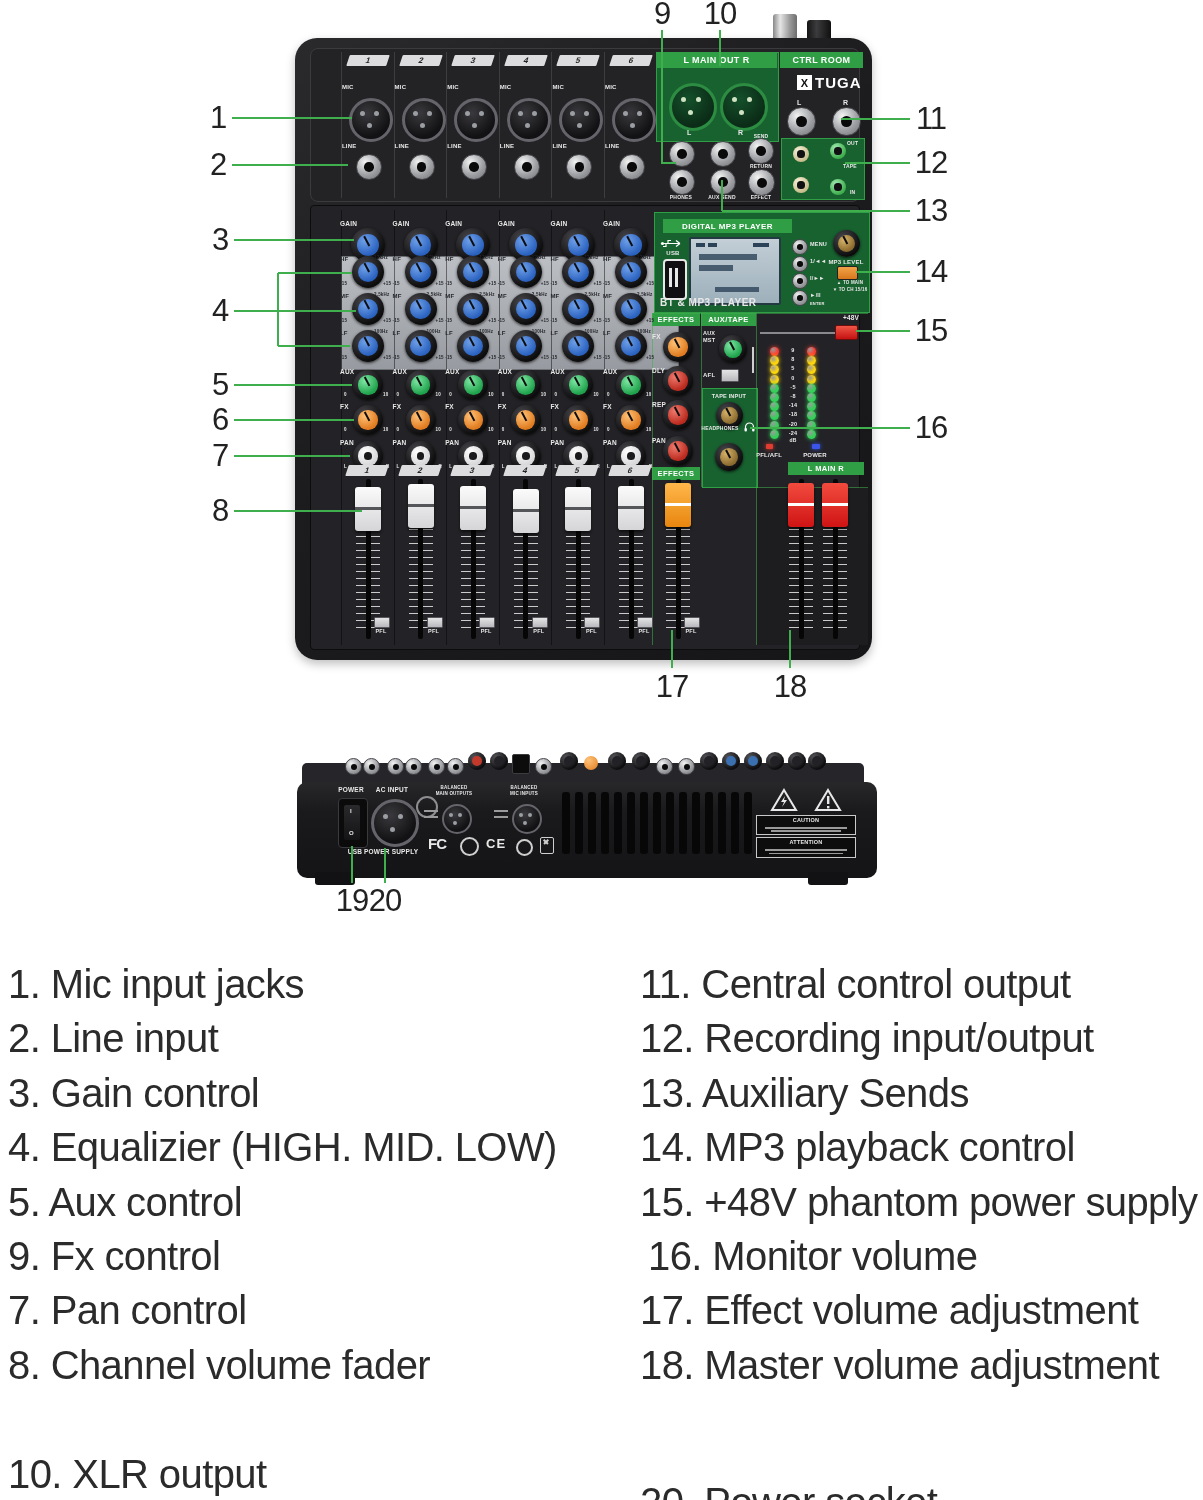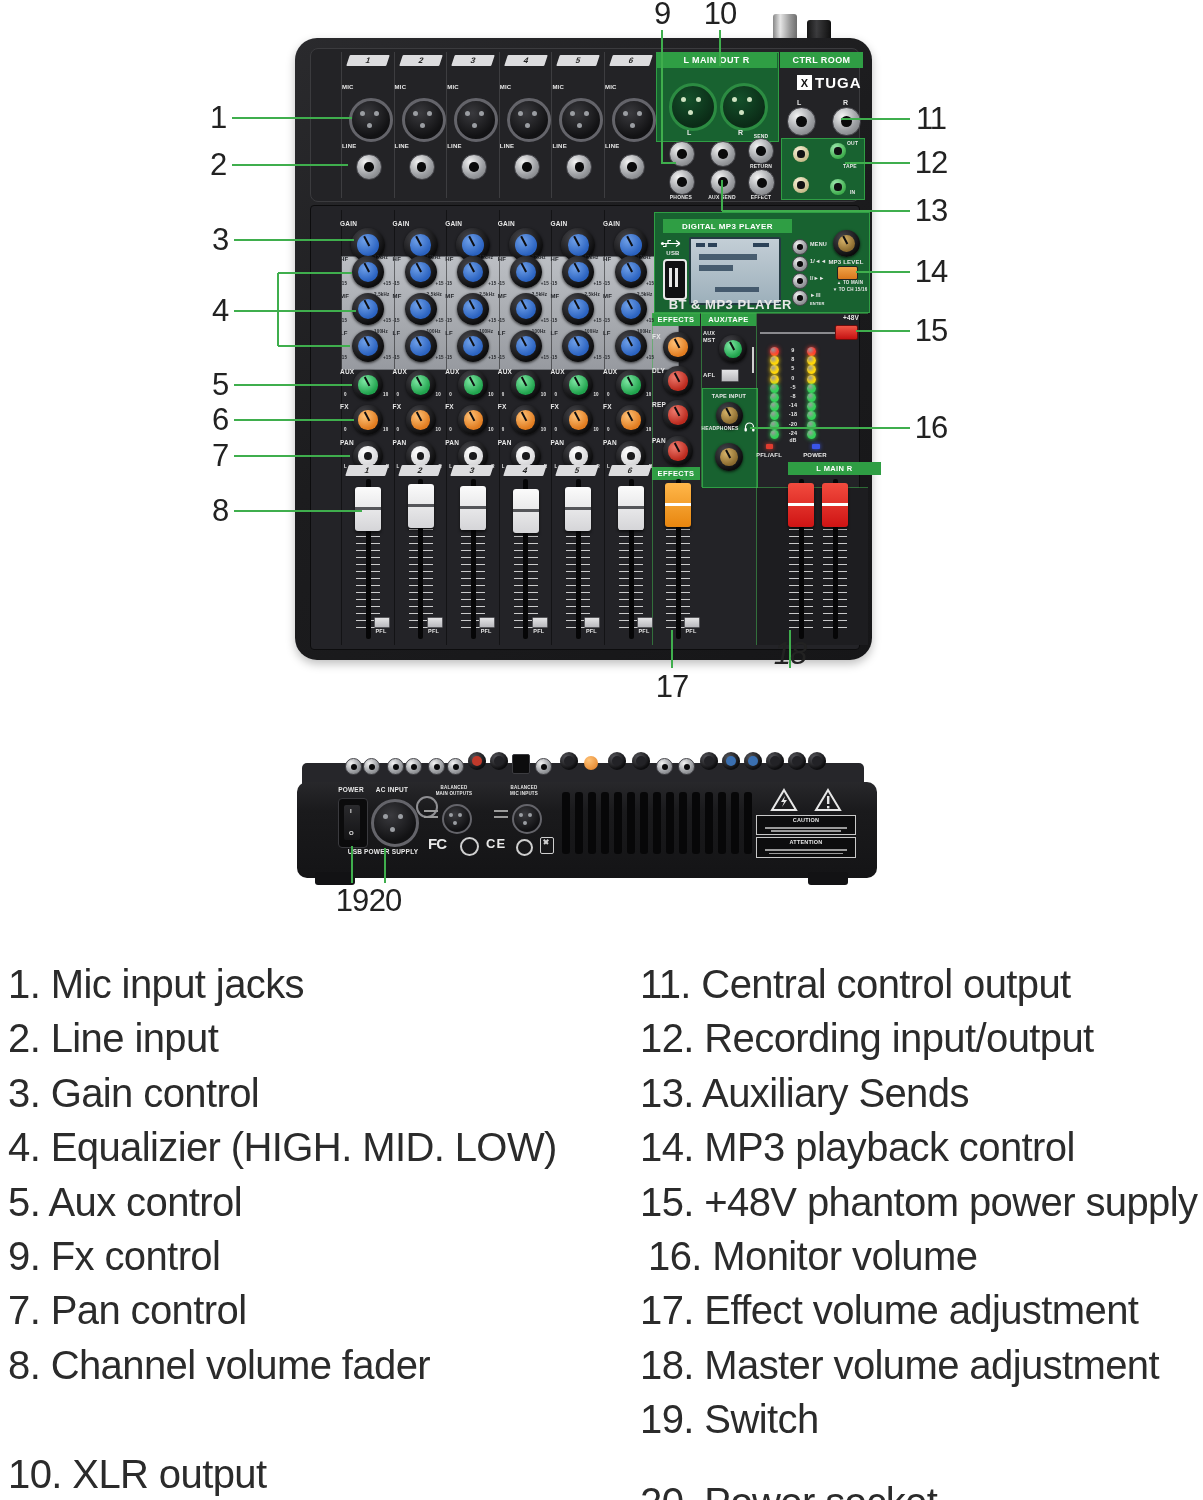--- a/index.html
+++ b/index.html
@@ -146,21 +146,21 @@
       <div class="abs" style="left:24px;top:48px;width:44px;height:5px;background:rgba(44,66,88,.8);"></div>
     </div>
     <div class="knob" style="left:833px;top:230px;width:27px;height:27px;">
         <div class="cap bronze"></div>
         <div class="pt"></div>
       </div>
     <span class="wl" style="left:822px;top:259px;font-size:6px;width:48px;text-align:center;">MP3 LEVEL</span>
     <div class="abs" style="left:837px;top:266px;width:19px;height:12px;background:linear-gradient(#f0a349,#d9771c);border:1px solid #222;border-radius:2px;"></div>
     <span class="wl" style="left:828px;top:281px;font-size:4.5px;width:44px;text-align:center;">▲ TO MAIN</span>
     <span class="wl" style="left:824px;top:288px;font-size:4.5px;width:52px;text-align:center;">▼ TO CH 15/16</span>
-    <span class="wl" style="left:660px;top:298px;font-size:13px;width:132px;text-align:right;letter-spacing:.5px;">BT &amp; MP3 PLAYER</span>
+    <span class="wl" style="left:660px;top:298px;font-size:10px;width:132px;text-align:left;letter-spacing:.5px;">BT &amp; MP3 PLAYER</span>
 
     <div class="ghead" style="left:652px;top:313px;width:48px;height:13px;font-size:7.5px;">EFFECTS</div>
     <div class="ghead" style="left:701px;top:313px;width:55px;height:13px;font-size:7.5px;">AUX/TAPE</div>
 
     <span class="wl" style="left:703px;top:331px;font-size:5.5px;">AUX</span>
     <span class="wl" style="left:703px;top:338px;font-size:5.5px;">MST</span>
     <div class="knob" style="left:719px;top:335px;width:28px;height:28px;">
         <div class="cap green"></div>
         <div class="pt"></div>
       </div>
@@ -185,21 +185,21 @@
       </div>
 
     <span class="wl" style="left:834px;top:315px;font-size:6.5px;width:34px;text-align:center;">+48V</span>
     <div class="abs" style="left:760px;top:332px;width:76px;height:2px;background:#8a8a8e;"></div>
     <div class="abs" style="left:835px;top:325px;width:21px;height:13px;background:linear-gradient(#f05545,#c41212);border:1px solid #6e0d0d;border-radius:2px;"></div>
     <span class="wl" style="left:779px;top:438px;font-size:5px;width:28px;text-align:center;">dB</span>
     <div class="led" style="left:766px;top:444px;width:7px;height:5px;background:#e03c2f;border-radius:1px;box-shadow:0 0 4px #e03c2f;"></div>
     <span class="wl" style="left:746px;top:452px;font-size:6px;width:46px;text-align:center;">PFL/AFL</span>
     <div class="led" style="left:812px;top:444px;width:8px;height:5px;background:#3a55e8;border-radius:1px;box-shadow:0 0 4px #3a55e8;"></div>
     <span class="wl" style="left:795px;top:452px;font-size:6px;width:40px;text-align:center;">POWER</span>
-    <div class="ghead" style="left:788px;top:462px;width:93px;height:13px;font-size:7.5px;">L MAIN R</div>
+    <div class="ghead" style="left:788px;top:462px;width:76px;height:13px;font-size:7.5px;">L MAIN R</div>
     <div class="ghead" style="left:652px;top:467px;width:48px;height:13px;font-size:7.5px;">EFFECTS</div>
 
     <div class="gline" style="left:652px;top:313px;width:1px;height:332px;"></div>
     <div class="gline" style="left:701px;top:313px;width:1px;height:174px;"></div>
     <div class="gline" style="left:756px;top:313px;width:1px;height:332px;"></div>
     <div class="gline" style="left:652px;top:313px;width:216px;height:1px;"></div>
     <div class="gline" style="left:756px;top:487px;width:112px;height:1px;"></div>
   </div>
 
   <div class="abs" style="left:0;top:730px;width:1203px;height:200px;">
@@ -862,21 +862,21 @@
       <div class="cnum" style="left: 931px; top: 211px;">13</div>
       <div class="cline" style="position: absolute; left: 856px; top: 271px; width: 54px; height: 2px;"></div>
       <div class="cnum" style="left: 931px; top: 272px;">14</div>
       <div class="cline" style="position: absolute; left: 856px; top: 330px; width: 54px; height: 2px;"></div>
       <div class="cnum" style="left: 931px; top: 331px;">15</div>
       <div class="cline" style="position: absolute; left: 750px; top: 427px; width: 160px; height: 2px;"></div>
       <div class="cnum" style="left: 931px; top: 428px;">16</div>
       <div class="cline" style="position: absolute; left: 671px; top: 630px; width: 2px; height: 38px;"></div>
       <div class="cnum" style="left: 672px; top: 687px;">17</div>
       <div class="cline" style="position: absolute; left: 789px; top: 630px; width: 2px; height: 38px;"></div>
-      <div class="cnum" style="left: 790px; top: 654px; font-style: italic;">18</div>
+      <div class="cnum" style="left: 790px; top: 687px;">18</div>
       <div class="cline" style="position: absolute; left: 351px; top: 846px; width: 2px; height: 37px;"></div>
       <div class="cnum" style="left: 352px; top: 901px;">19</div>
       <div class="cline" style="position: absolute; left: 384px; top: 848px; width: 2px; height: 35px;"></div>
       <div class="cnum" style="left: 385px; top: 901px;">20</div>
     </div>
   <div id="legend-layer" class="abs" style="left:0;top:930px;width:1203px;height:570px;">
       <div class="legend-item" style="left: 8px; top: 32px;">1. Mic input jacks</div>
       <div class="legend-item" style="left: 8px; top: 86.4px;">2. Line input</div>
       <div class="legend-item" style="left: 8px; top: 140.8px;">3. Gain control</div>
       <div class="legend-item" style="left: 8px; top: 195.2px;">4. Equalizier (HIGH. MID. LOW)</div>
@@ -886,16 +886,15 @@
       <div class="legend-item" style="left: 8px; top: 412.8px;">8. Channel volume fader</div>
       <div class="legend-item" style="left: 8px; top: 521.6px;">10. XLR output</div>
       <div class="legend-item" style="left: 640px; top: 32px;">11. Central control output</div>
       <div class="legend-item" style="left: 640px; top: 86.4px;">12. Recording input/output</div>
       <div class="legend-item" style="left: 640px; top: 140.8px;">13. Auxiliary Sends</div>
       <div class="legend-item" style="left: 640px; top: 195.2px;">14. MP3 playback control</div>
       <div class="legend-item" style="left: 640px; top: 249.6px;">15. +48V phantom power supply</div>
       <div class="legend-item" style="left: 640px; top: 304px; margin-left: 8px;">16. Monitor volume</div>
       <div class="legend-item" style="left: 640px; top: 358.4px;">17. Effect volume adjustment</div>
       <div class="legend-item" style="left: 640px; top: 412.8px;">18. Master volume adjustment</div>
-      <div class="legend-item" style="left: 640px; top: 467.2px;">19. Switch</div>
       <div class="legend-item" style="left: 640px; top: 550px;">20. Power socket</div>
     </div>
 </div>
 
 </body></html>

